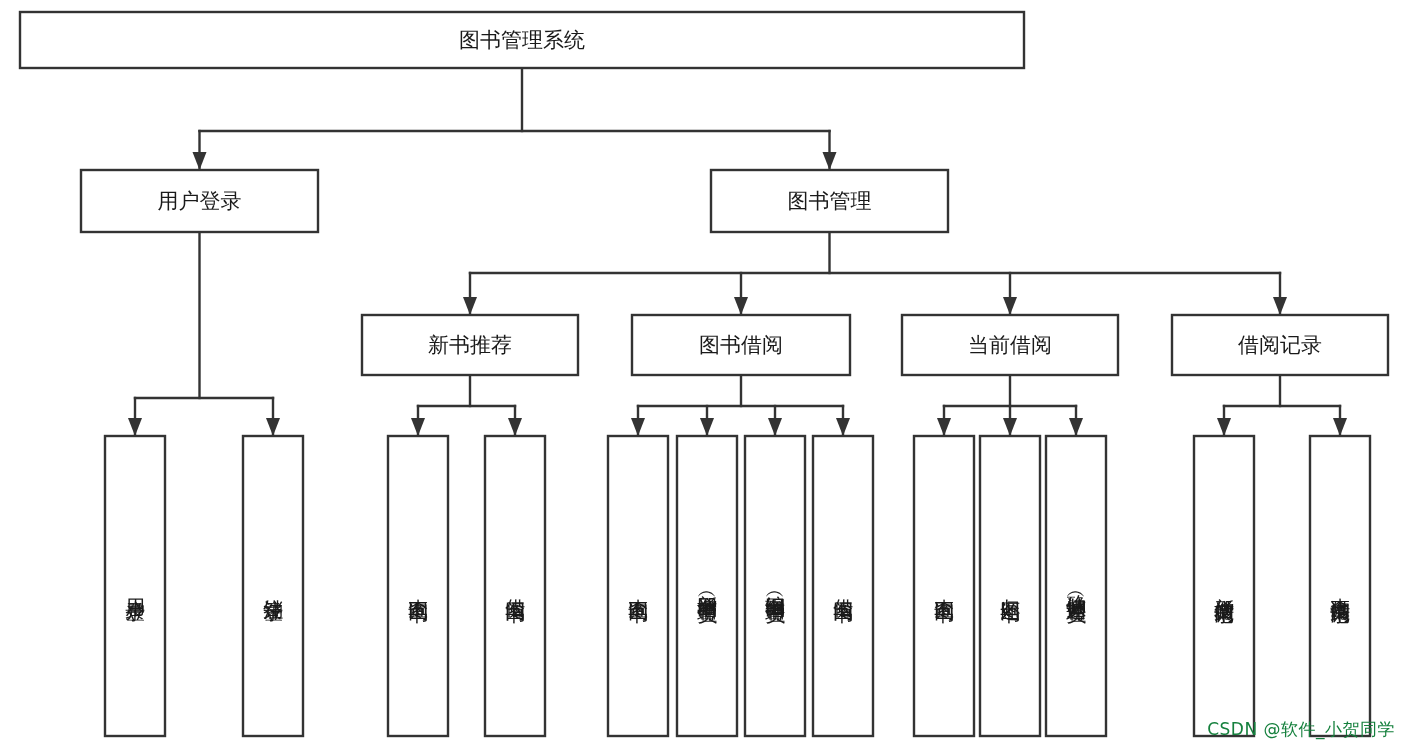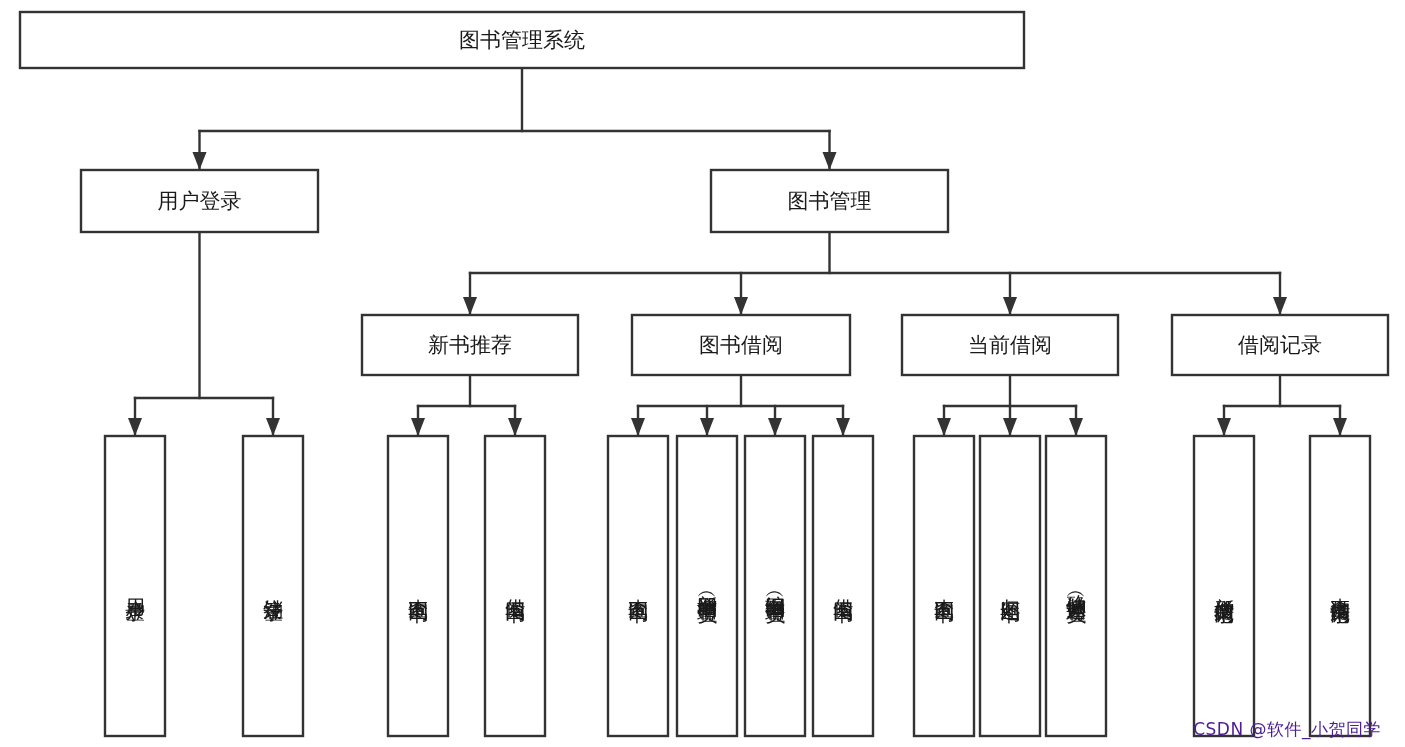--- a/index.html
+++ b/index.html
@@ -61,25 +61,25 @@
     font-family: "DejaVu Sans", "Liberation Sans", sans-serif;
     font-size: 20px;
     line-height: 1.08;
     color: #1a1a1a;
     letter-spacing: 1.5px;
     pointer-events: none;
     text-align: center;
   }
   .watermark {
     position: absolute;
-    right: 24px;
+    right: 10px;
     bottom: 6px;
     font-family: "DejaVu Sans", "Liberation Sans", sans-serif;
     font-size: 17px;
-    color: #4c1d95;
+    color: #15803d;
     letter-spacing: 0.5px;
     white-space: nowrap;
   }
 </style>
 </head>
 <body>
 
 <div id="diagram-root">
 
   <svg id="tree-svg" viewBox="0 0 1405 747">

